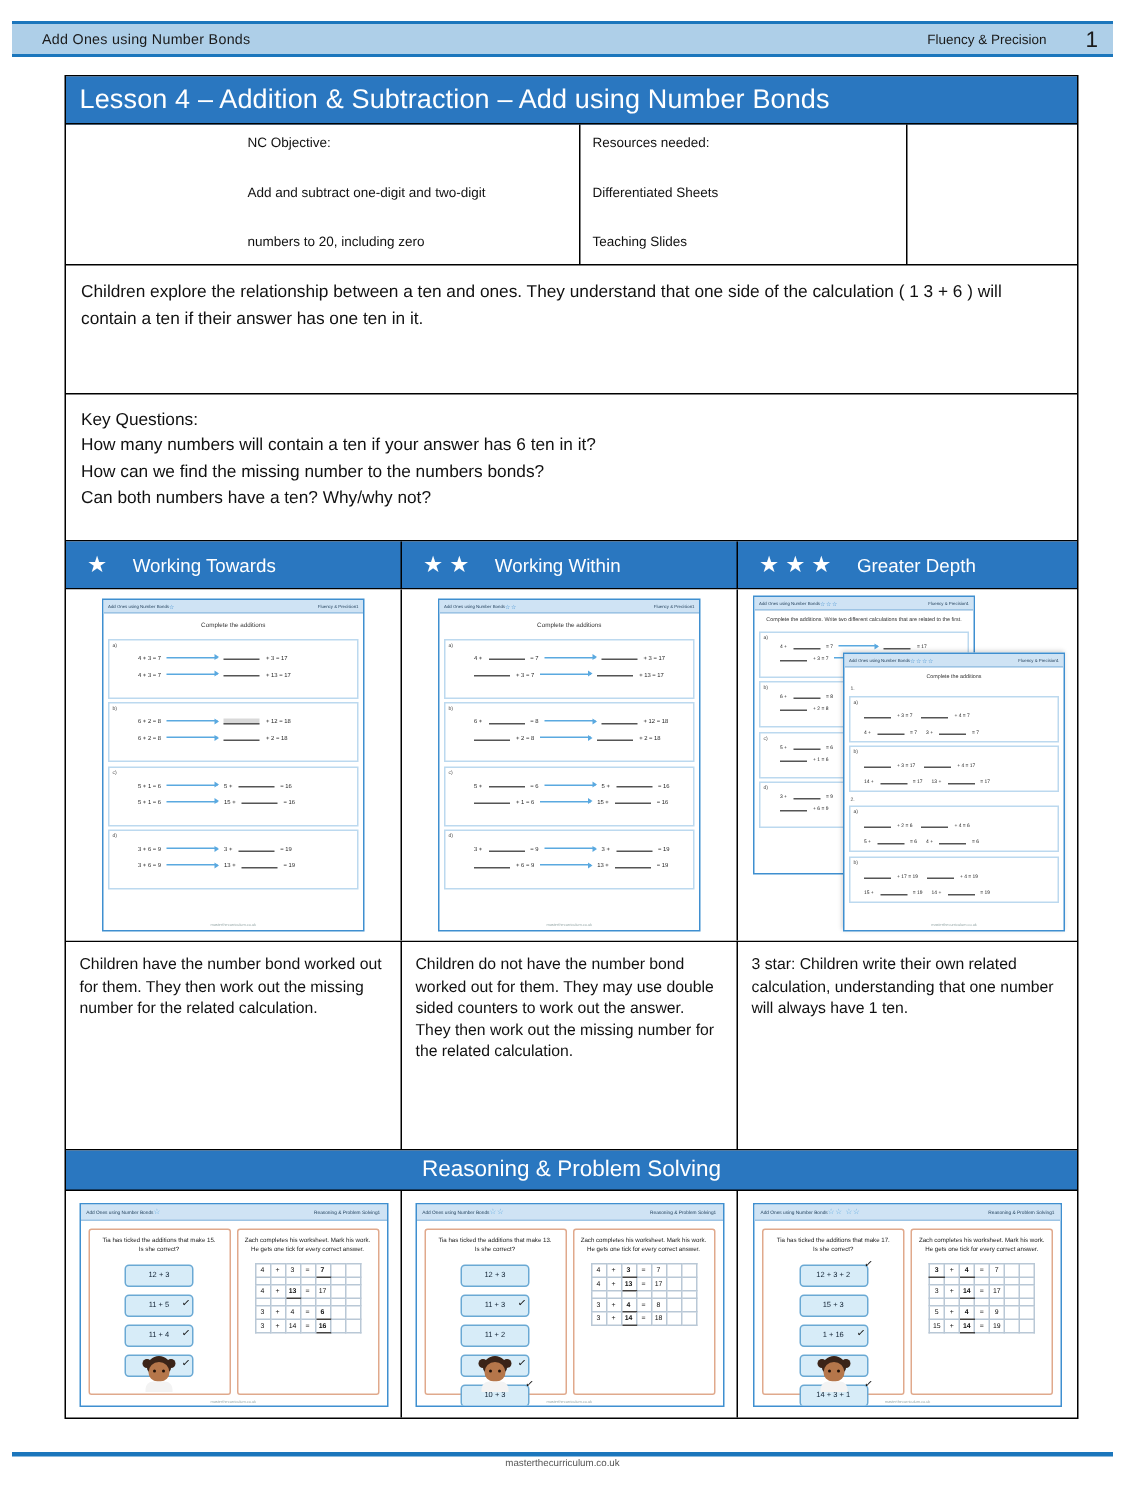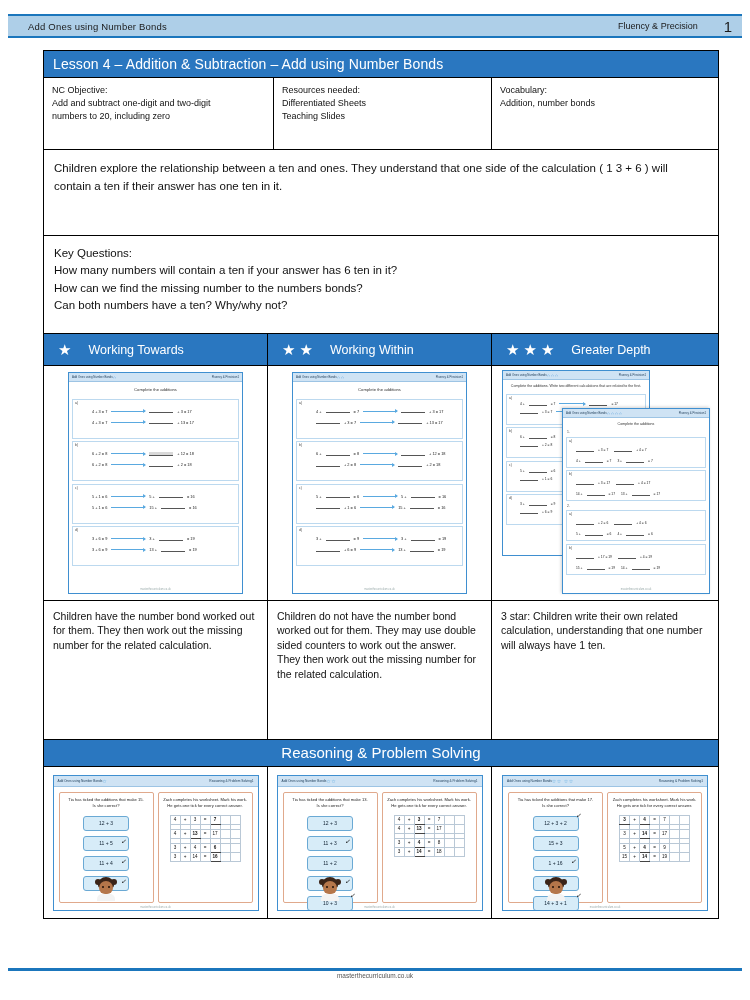--- a/index.html
+++ b/index.html
@@ -32,32 +32,32 @@
   .topbar-sub { font-size: 9px; color: #1a1a1a; }
   .topbar-page { font-size: 15px; color: #1a1a1a; }
 
   
   .sheet {
     position: absolute; left: 43px; top: 50px; width: 676px;
     border: 1.6px solid #000;
   }
   .lesson-title {
     background: #2a77c0; color: #fff;
-    font-size: 14px; padding: 5px 9px;
+    font-size: 18px; padding: 5px 9px;
     border-bottom: 1.6px solid #000;
     letter-spacing: .1px;
   }
 
   .info-row { display: flex; border-bottom: 1.6px solid #000; min-height: 72px; justify-content: center; }
   .info-cell { padding: 6px 8px 8px 8px; font-size: 9px; line-height: 1.45; color: #111; }
   .info-cell:nth-child(1) { width: 230px; border-right: 1.4px solid #000; }
   .info-cell:nth-child(2) { width: 218px; border-right: 1.4px solid #000; }
   .info-cell:nth-child(3) { flex: 1; }
   .info-cell .lbl { display:block; }
-  .info-cell .ln  { display:block; }
+  .info-cell .ln  { display:block;margin-top:20px; }
 
   .prose-block {
     border-bottom: 1.6px solid #000;
     padding: 10px 10px 12px 10px;
     min-height: 86px;
     font-size: 11.5px; line-height: 1.55; color: #111;
   }
   .kq-block {
     border-bottom: 1.6px solid #000;
     padding: 9px 10px 14px 10px;
@@ -229,24 +229,20 @@
   <div class="info-row">
     <div class="info-cell">
       <span class="lbl">NC Objective:</span>
       <span class="ln">Add and subtract one-digit and two-digit</span>
       <span class="ln">numbers to 20, including zero</span>
     </div>
     <div class="info-cell">
       <span class="lbl">Resources needed:</span>
       <span class="ln">Differentiated Sheets</span>
       <span class="ln">Teaching Slides</span>
-    </div>
-    <div class="info-cell">
-      <span class="lbl">Vocabulary:</span>
-      <span class="ln">Addition, number bonds</span>
     </div>
   </div>
 
   <div class="prose-block">Children explore the relationship between a ten and ones. They understand that one side of the calculation ( 1 3 + 6 ) will contain a ten if their answer has one ten in it.</div>
 
   <div class="kq-block">
     <div>Key Questions:</div>
     <div>How many numbers will contain a ten if your answer has 6 ten in it?</div>
     <div>How can we find the missing number to the numbers bonds?</div>
     <div>Can both numbers have a ten? Why/why not?</div>

